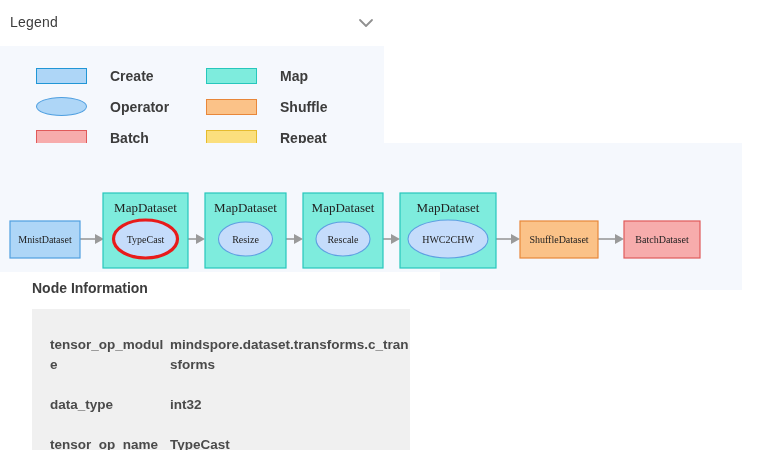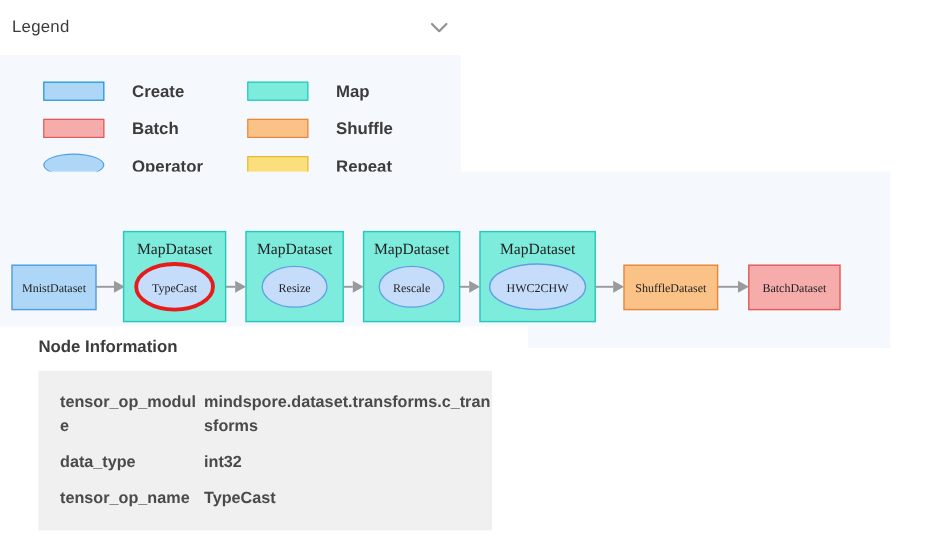--- a/index.html
+++ b/index.html
@@ -194,20 +194,21 @@
     line-height: 20px;
     word-break: break-all;
   }
   .info-val {
     flex: 1;
     font-size: 13.5px;
     color: #4a4a4a;
     line-height: 20px;
     word-break: break-all;
     padding-right: 0;
+    margin-top: 10px;
   }
 </style>
 </head>
 <body>
 
 <div id="legend-header">
   <div id="legend-title">Legend</div>
   <div id="legend-collapse">
     <svg width="28" height="22" viewBox="0 0 28 22">
       <path d="M8 8 L14 14 L20 8" stroke="#909090" stroke-width="1.8" fill="none" stroke-linecap="round" stroke-linejoin="round"></path>
@@ -219,29 +220,29 @@
 
   <div class="legend-col" id="legend-col-left">
     <div class="legend-row">
       <span class="swatch-wrap">
         <span class="swatch swatch-create"></span>
       </span>
       <span class="legend-label">Create</span>
     </div>
     <div class="legend-row">
       <span class="swatch-wrap">
+        <span class="swatch ellipse swatch-op"></span>
+      </span>
+      <span class="legend-label">Operator</span>
+    </div>
+    <div class="legend-row">
+      <span class="swatch-wrap">
         <span class="swatch swatch-batch"></span>
       </span>
       <span class="legend-label">Batch</span>
-    </div>
-    <div class="legend-row">
-      <span class="swatch-wrap">
-        <span class="swatch ellipse swatch-op"></span>
-      </span>
-      <span class="legend-label">Operator</span>
     </div>
   </div>
 
   <div class="legend-col" id="legend-col-right">
     <div class="legend-row">
       <span class="swatch-wrap">
         <span class="swatch swatch-map"></span>
       </span>
       <span class="legend-label">Map</span>
     </div>

